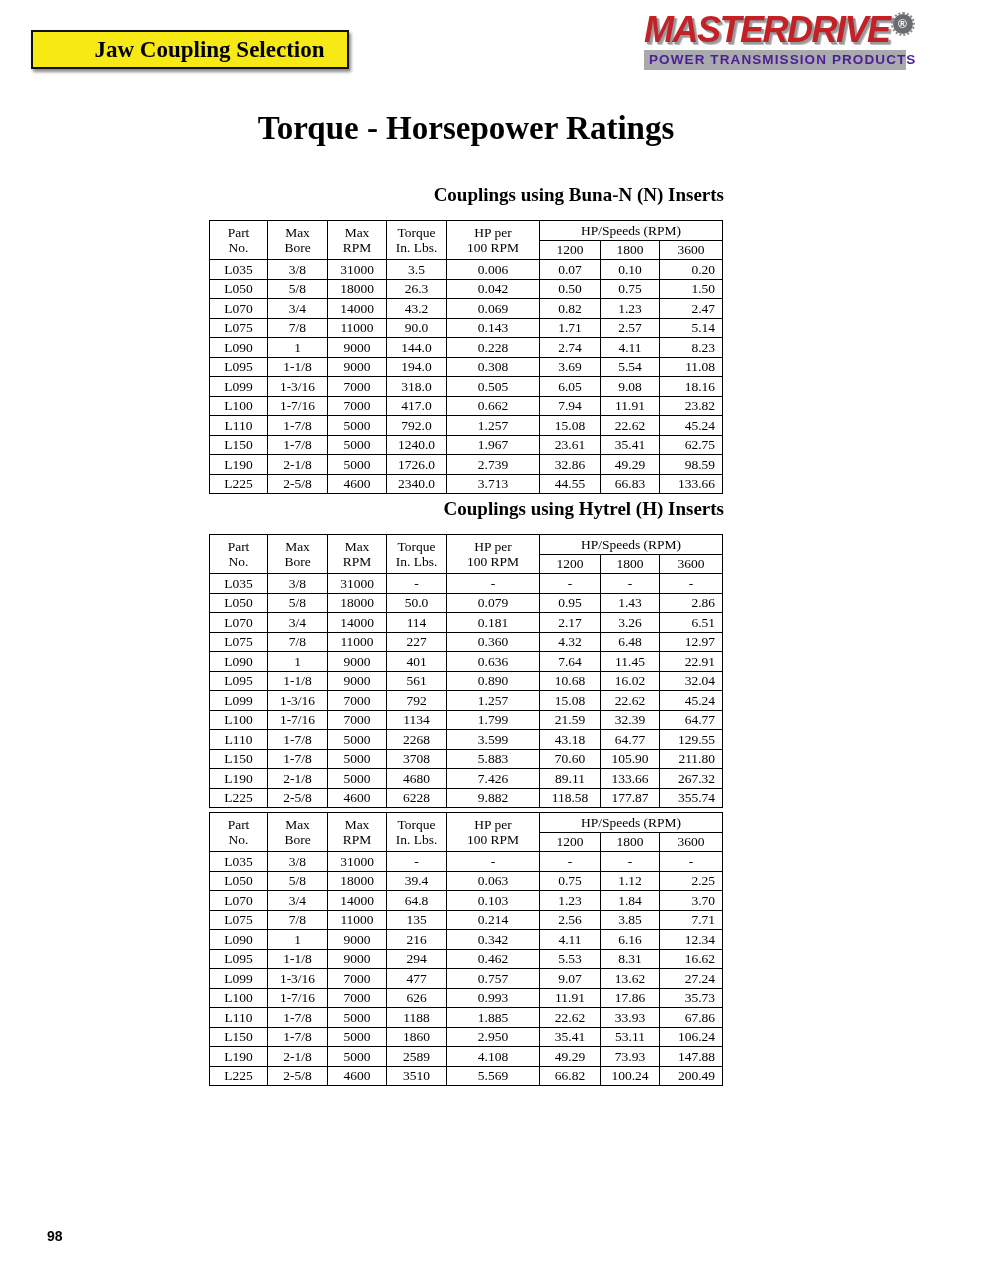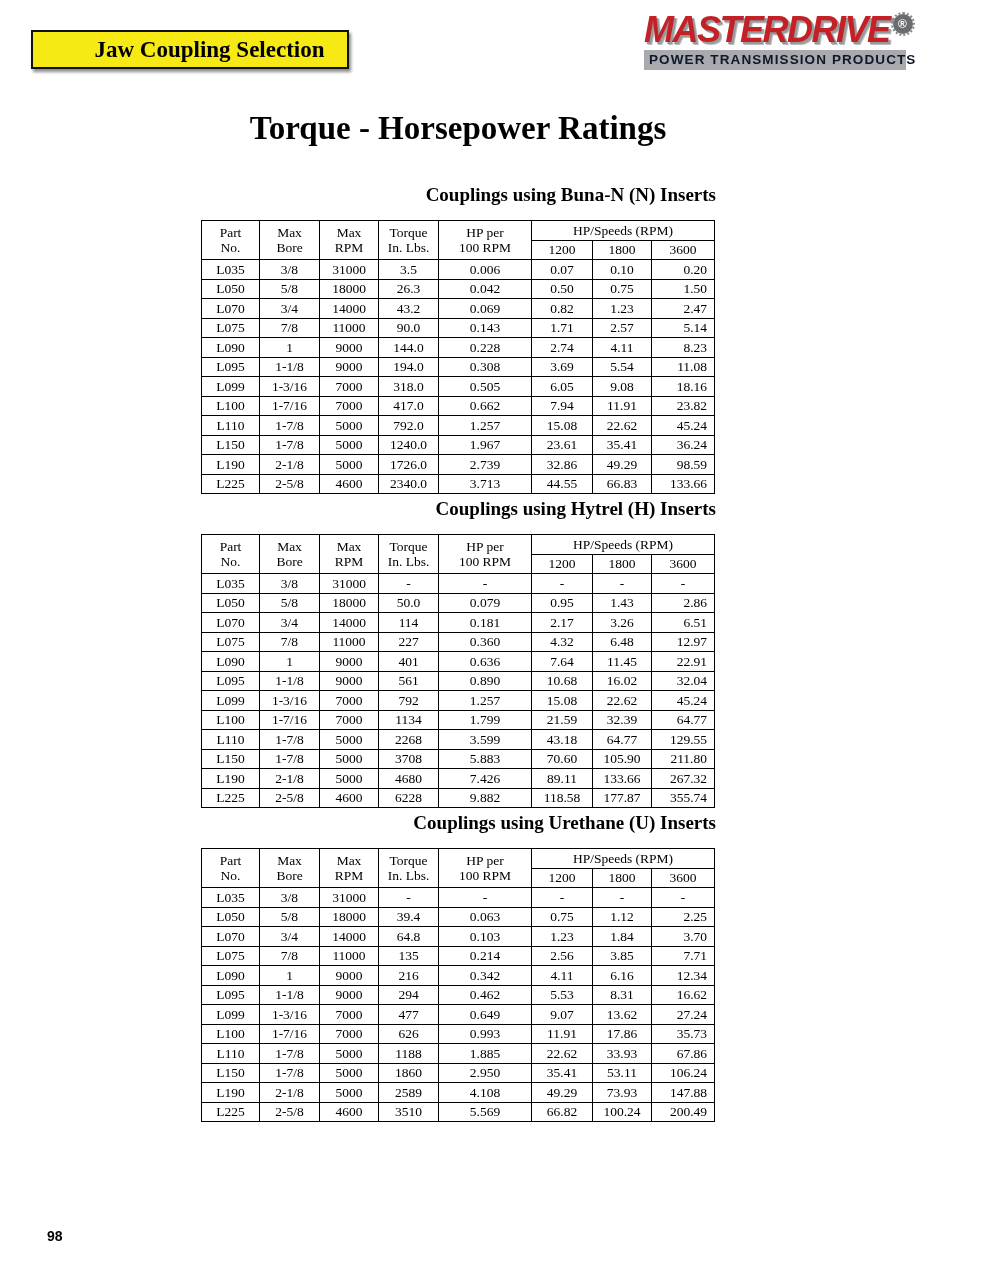--- a/index.html
+++ b/index.html
@@ -71,21 +71,21 @@
     font-weight: bold;
     font-size: 13.5px;
     letter-spacing: 1.1px;
     line-height: 20px;
     height: 20px;
     padding: 0 4px 0 5px;
     white-space: nowrap;
   }
 
   
-  .content { position: absolute; left: 200px; top: 110px; width: 516px; }
+  .content { position: absolute; left: 208px; top: 110px; width: 516px; }
   .main-title {
     text-align: center;
     font-size: 33px;
     line-height: 36px;
     font-weight: bold;
     margin-bottom: 38px;
     white-space: nowrap;
   }
   .table-title {
     text-align: right;
@@ -132,21 +132,21 @@
     <span>Jaw Coupling Selection</span>
   </div>
 
   <div class="logo">
     <div class="logo-row">
       <span class="brand" style="color: rgb(196, 33, 39);">MASTERDRIVE</span>
       <span class="gear">
         <span>®</span>
       </span>
     </div>
-    <div class="tagline" style="background: rgb(168, 170, 173); color: #0f172a;">POWER TRANSMISSION PRODUCTS</div>
+    <div class="tagline" style="background: rgb(168, 170, 173); color: #4c1d95;">POWER TRANSMISSION PRODUCTS</div>
   </div>
 
   <main class="content">
     <h1 class="main-title">Torque - Horsepower Ratings</h1>
     <div id="tables">
         <section>
           <h2 class="table-title">Couplings using Buna-N (N) Inserts</h2>
           <table class="data-table">
             <colgroup>
               <col style="width: 58px;">
@@ -280,21 +280,21 @@
                 <td class="num-right">45.24</td>
               </tr>
               <tr>
                 <td>L150</td>
                 <td>1-7/8</td>
                 <td>5000</td>
                 <td>1240.0</td>
                 <td>1.967</td>
                 <td>23.61</td>
                 <td>35.41</td>
-                <td class="num-right">36.24</td>
+                <td class="num-right">62.75</td>
               </tr>
               <tr>
                 <td>L190</td>
                 <td>2-1/8</td>
                 <td>5000</td>
                 <td>1726.0</td>
                 <td>2.739</td>
                 <td>32.86</td>
                 <td>49.29</td>
                 <td class="num-right">98.59</td>
@@ -473,21 +473,20 @@
                 <td>6228</td>
                 <td>9.882</td>
                 <td>118.58</td>
                 <td>177.87</td>
                 <td class="num-right">355.74</td>
               </tr>
             </tbody>
           </table>
         </section>
         <section>
-          <h2 class="table-title">Couplings using Urethane (U) Inserts</h2>
           <table class="data-table">
             <colgroup>
               <col style="width: 58px;">
               <col style="width: 60px;">
               <col style="width: 59px;">
               <col style="width: 60px;">
               <col style="width: 93px;">
               <col style="width: 61px;">
               <col style="width: 59px;">
               <col style="width: 63px;">
@@ -581,21 +580,21 @@
                 <td>0.462</td>
                 <td>5.53</td>
                 <td>8.31</td>
                 <td class="num-right">16.62</td>
               </tr>
               <tr>
                 <td>L099</td>
                 <td>1-3/16</td>
                 <td>7000</td>
                 <td>477</td>
-                <td>0.649</td>
+                <td>0.757</td>
                 <td>9.07</td>
                 <td>13.62</td>
                 <td class="num-right">27.24</td>
               </tr>
               <tr>
                 <td>L100</td>
                 <td>1-7/16</td>
                 <td>7000</td>
                 <td>626</td>
                 <td>0.993</td>

